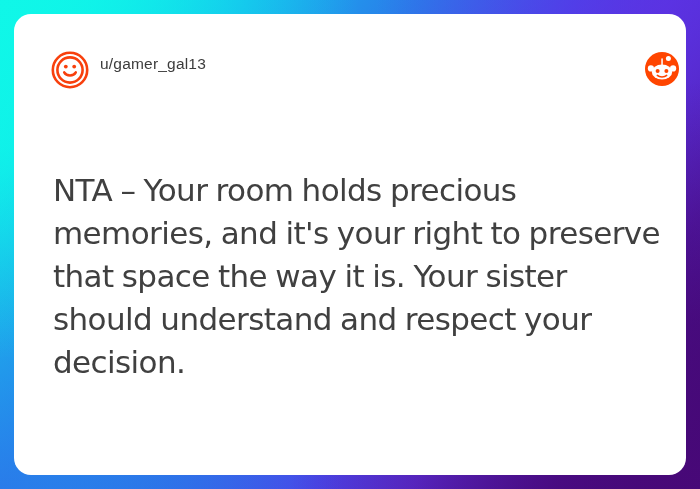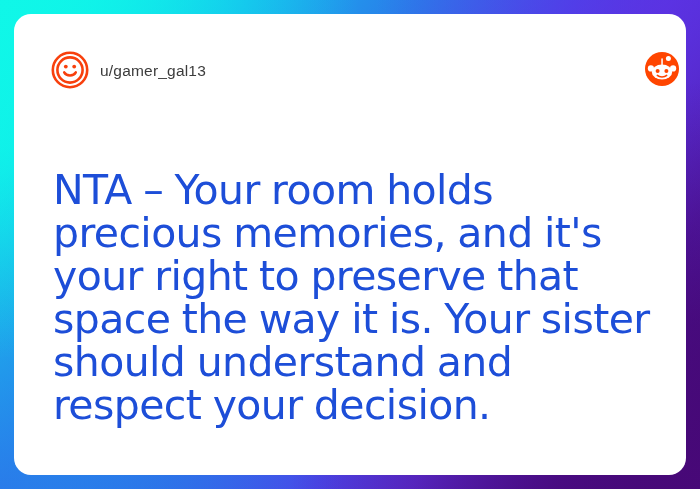--- a/index.html
+++ b/index.html
@@ -66,21 +66,21 @@
     position: absolute;
     left: 36px;
     top: 36px;
     width: 40px;
     height: 40px;
   }
 
   .username {
     position: absolute;
     left: 86px;
-    top: 48px;
+    top: 41px;
     font-family: "Liberation Sans", sans-serif;
     font-size: 15.5px;
     letter-spacing: 0.2px;
     color: #3c3c3c;
     white-space: nowrap;
   }
 
   .brand-logo {
     position: absolute;
     left: 630px;
@@ -88,24 +88,24 @@
     width: 36px;
     height: 36px;
   }
 
   #body-text {
     position: absolute;
     left: 39px;
     top: 155px;
     width: 612px;
     font-family: "DejaVu Sans", sans-serif;
-    font-size: 41px;
+    font-size: 31px;
     line-height: 43px;
     letter-spacing: -0.6px;
-    color: #1d4ed8;
+    color: #404040;
     word-spacing: -1px;
     white-space: pre-wrap;
   }
 </style>
 </head>
 <body>
 
 <div id="stage">
 
   <div id="card">

